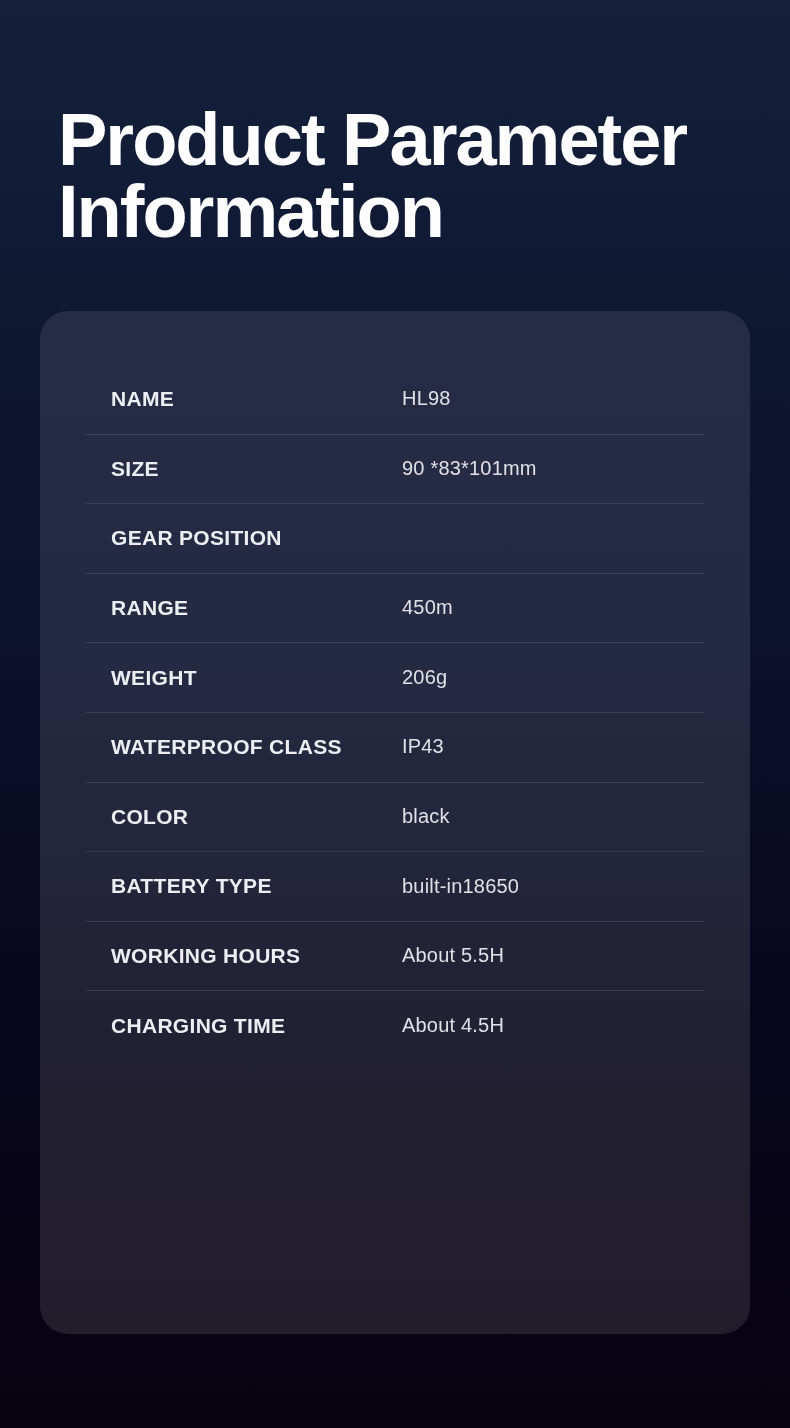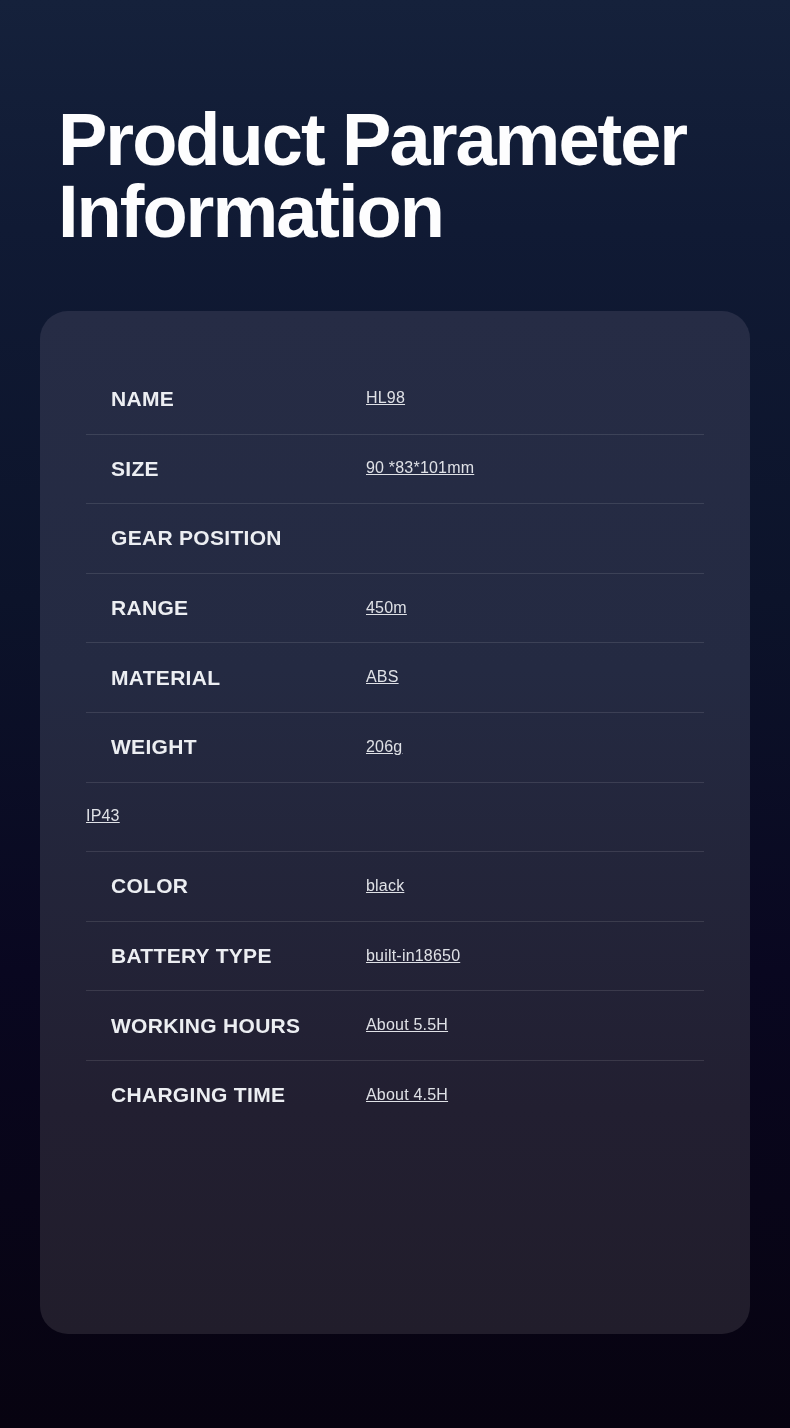--- a/index.html
+++ b/index.html
@@ -51,42 +51,42 @@
     padding: 53px 46px 0 46px;
     overflow: hidden;
   }
   .spec-table {
     width: 100%;
   }
   .spec-row {
     display: flex;
     align-items: center;
     height: 69.6px;
+    gap: 36px;
   }
   .spec-row + .spec-row {
     border-top: 1px solid var(--divider);
   }
   .spec-label {
     width: 280px;
     flex: 0 0 280px;
     padding-left: 25px;
     color: var(--label-color);
     font-size: 21px;
     font-weight: 700;
     letter-spacing: 0.3px;
   }
   .spec-value {
     flex: 1;
     max-width: 268px;
     color: var(--value-color);
-    font-size: 16px;
+    font-size: 20px;
     font-weight: 400;
     line-height: 1.18;
     letter-spacing: 0.2px;
-    text-decoration: underline;
   }
 </style>
 </head>
 <body>
 
 <h1 class="page-title">Product Parameter Information</h1>
 
 <div class="spec-card">
   <div class="spec-table">
   <div class="spec-row">
@@ -103,31 +103,28 @@
   <div class="spec-row">
     <div class="spec-label">GEAR POSITION</div>
   </div>
 
   <div class="spec-row">
     <div class="spec-label">RANGE</div>
     <div class="spec-value">450m</div>
   </div>
 
 
-  <div class="spec-row">
-    <div class="spec-label">MATERIAL</div>
-    <div class="spec-value">ABS</div>
-  </div>
 
   <div class="spec-row">
     <div class="spec-label">WEIGHT</div>
     <div class="spec-value">206g</div>
   </div>
 
   <div class="spec-row">
+    <div class="spec-label">WATERPROOF CLASS</div>
     <div class="spec-value">IP43</div>
   </div>
 
   <div class="spec-row">
     <div class="spec-label">COLOR</div>
     <div class="spec-value">black</div>
   </div>
 
   <div class="spec-row">
     <div class="spec-label">BATTERY TYPE</div>

